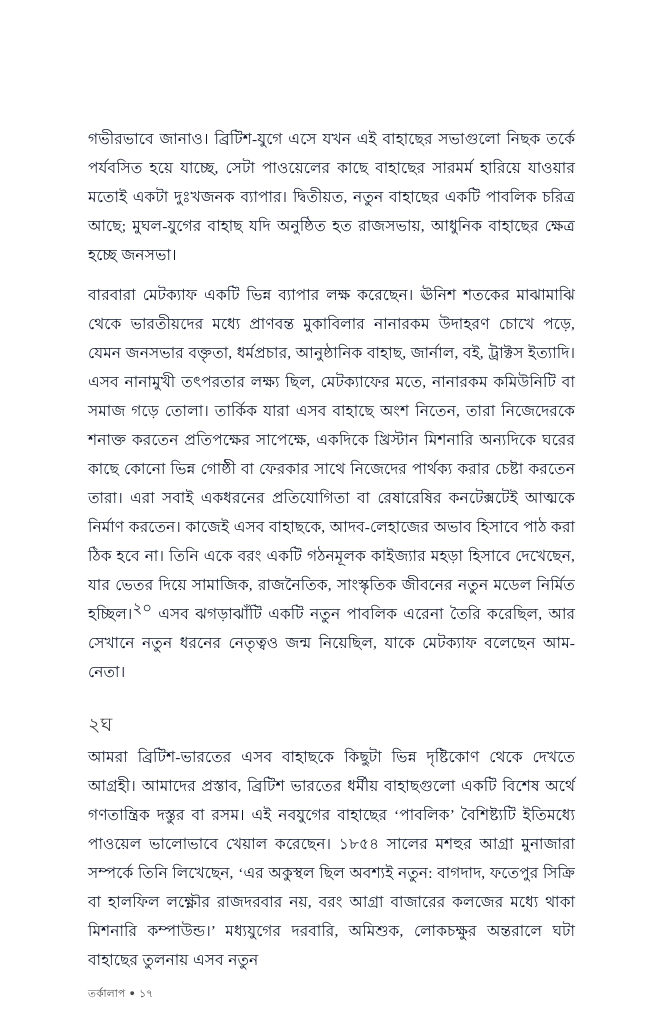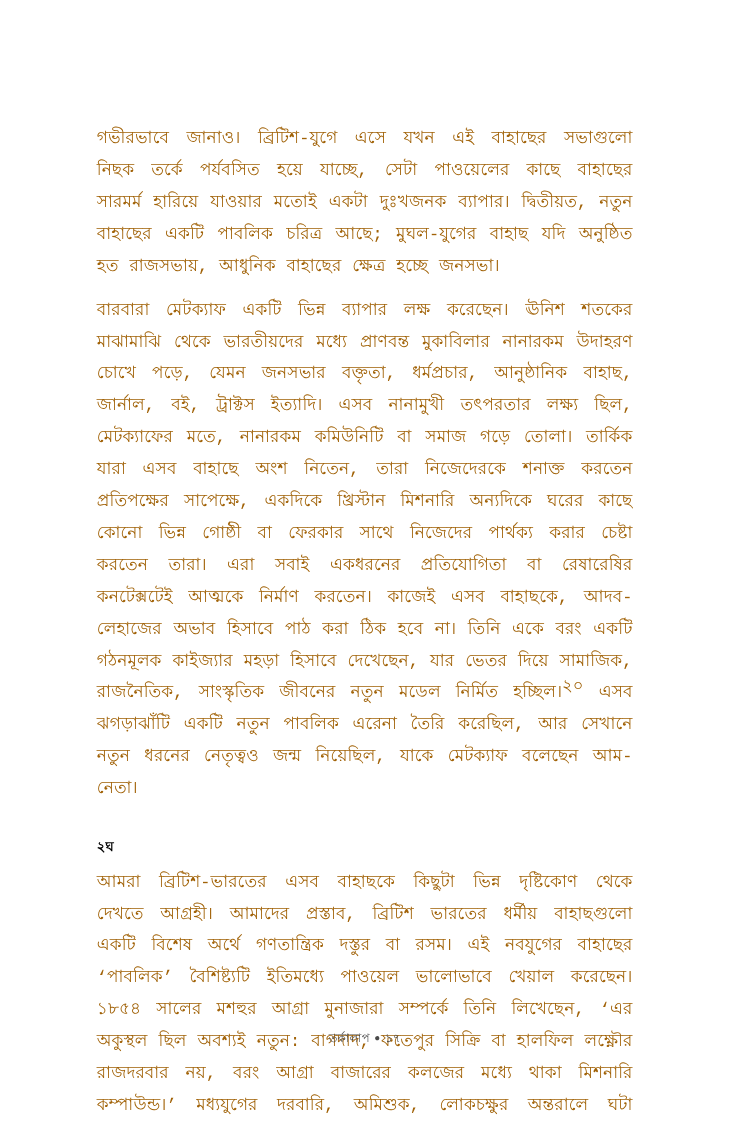--- a/index.html
+++ b/index.html
@@ -25,62 +25,62 @@
   }
 
   .content {
     position: absolute;
     left: 88px;
     top: 112px;
     width: 487px;
   }
 
   .para {
-    margin: 0 0 0 0;
+    margin: 12px 0 0 0;
     text-align: justify;
     text-justify: inter-word;
     font-size: 15.4px;
     line-height: 29px;
     letter-spacing: 0.1px;
     word-spacing: 0.5px;
-    color: #a16207;
-    font-family: Liberation Mono, monospace;
+    color: #0f172a;
+    font-family: Liberation Serif, serif;
   }
 
   .para + .para {
     margin-top: 11px;
   }
 
   .section-heading {
-    font-size: 12px;
+    font-size: 19px;
     line-height: 29px;
-    font-weight: bold;
+    font-weight: normal;
     margin: 24px 0 3px 0;
     text-align: left;
-    color: #000000;
+    color: #404040;
     letter-spacing: 0.2px;
   }
 
   .section-heading + .para {
     margin-top: 0;
   }
 
   sup.footnote-ref {
     font-size: 15px;
     vertical-align: super;
     line-height: 0;
     letter-spacing: 0;
   }
 
   .footer {
     position: absolute;
     left: 88px;
-    top: 936px;
+    top: 986px;
     width: 487px;
-    text-align: center;
+    text-align: left;
     font-size: 10.5px;
     line-height: 14px;
     color: #4a4a4a;
     letter-spacing: 0.3px;
     font-family: "Liberation Serif", "DejaVu Serif", serif;
   }
 
   .footer .sep {
     display: inline-block;
     margin: 0 4px;

